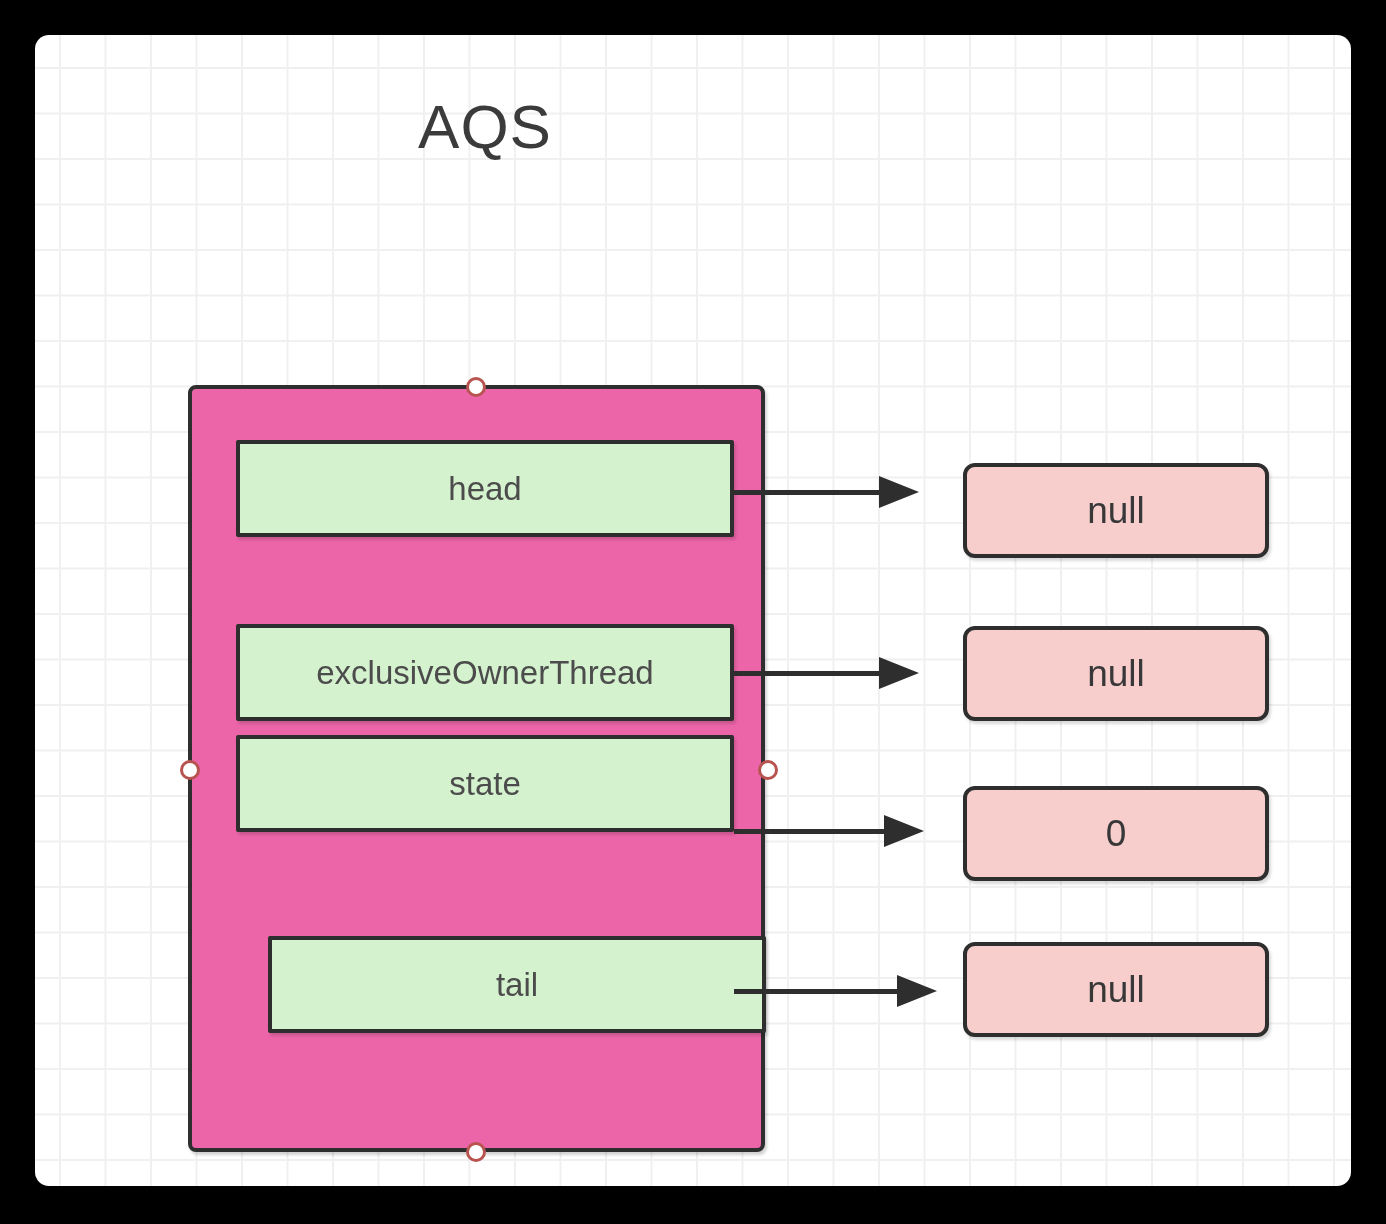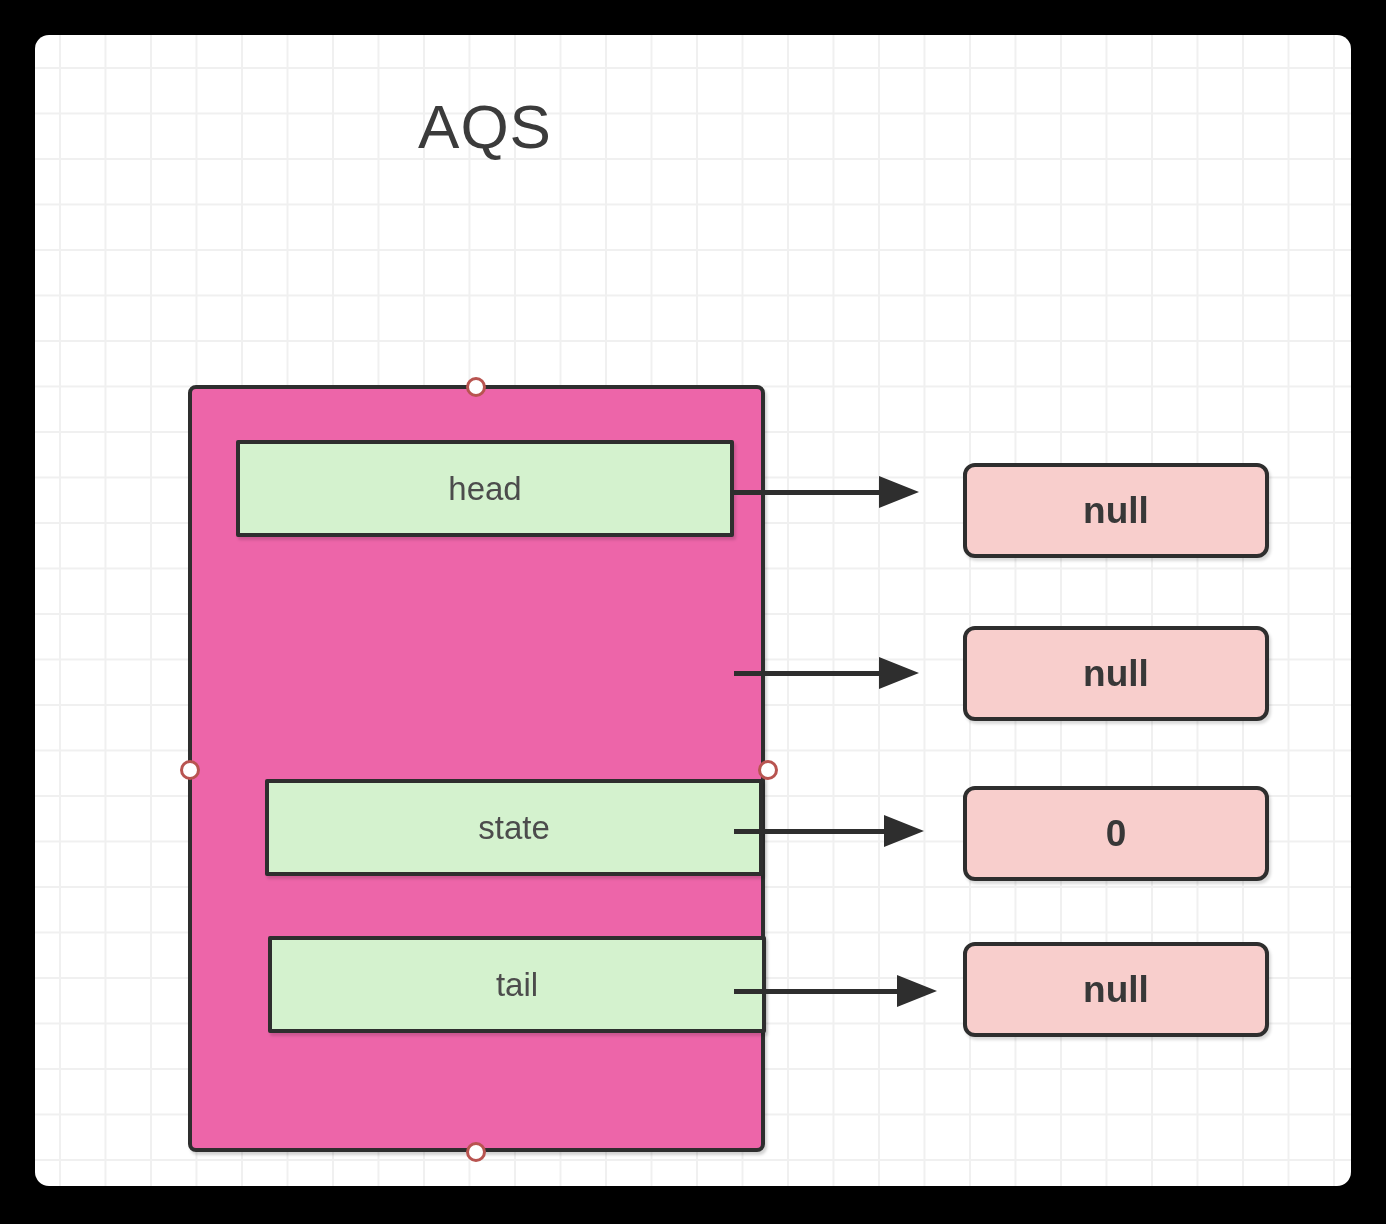--- a/index.html
+++ b/index.html
@@ -54,35 +54,35 @@
     border-radius: 2px;
     box-shadow: 2px 3px 3px rgba(0,0,0,0.15);
     display: flex; align-items: center; justify-content: center;
   }
   .field-label {
     font-size: 33px;
     color: #4c4c4c;
   }
   .field-head  { top: 405px; }
   .field-owner { top: 589px; }
-  .field-state { top: 744px; margin-left: 29px; }
+  .field-state { top: 700px; }
   .field-tail  { top: 901px; margin-left: 32px; }
 
   .value-shape {
     position: absolute; left: 928px;
     width: 306px; height: 95px;
     box-sizing: border-box;
     background: #f8cecc;
     border: 4px solid #2e2e2e;
     border-radius: 12px;
     box-shadow: 2px 3px 3px rgba(0,0,0,0.15);
     display: flex; align-items: center; justify-content: center;
   }
   .value-text {
-    font-size: 37px; font-weight: bold;
+    font-size: 37px; font-weight: normal;
     color: #383838;
   }
   .value-1 { top: 428px; }
   .value-2 { top: 591px; }
   .value-3 { top: 751px; }
   .value-4 { top: 907px; }
 
   .arrow {
     position: absolute; left: 699px;
     height: 32px;
@@ -126,20 +126,23 @@
 <div class="screen">
   <div class="canvas">
 
     <div class="diagram-title">AQS</div>
 
     <div class="container-shape"></div>
 
     <div class="field-shape field-head">
       <span class="field-label">head</span>
     </div>
+    <div class="field-shape field-owner">
+      <span class="field-label">exclusiveOwnerThread</span>
+    </div>
     <div class="field-shape field-state">
       <span class="field-label">state</span>
     </div>
     <div class="field-shape field-tail">
       <span class="field-label">tail</span>
     </div>
 
     <div class="arrow arrow-1">
       <div class="arrow-line"></div>
       <div class="arrow-head"></div>

